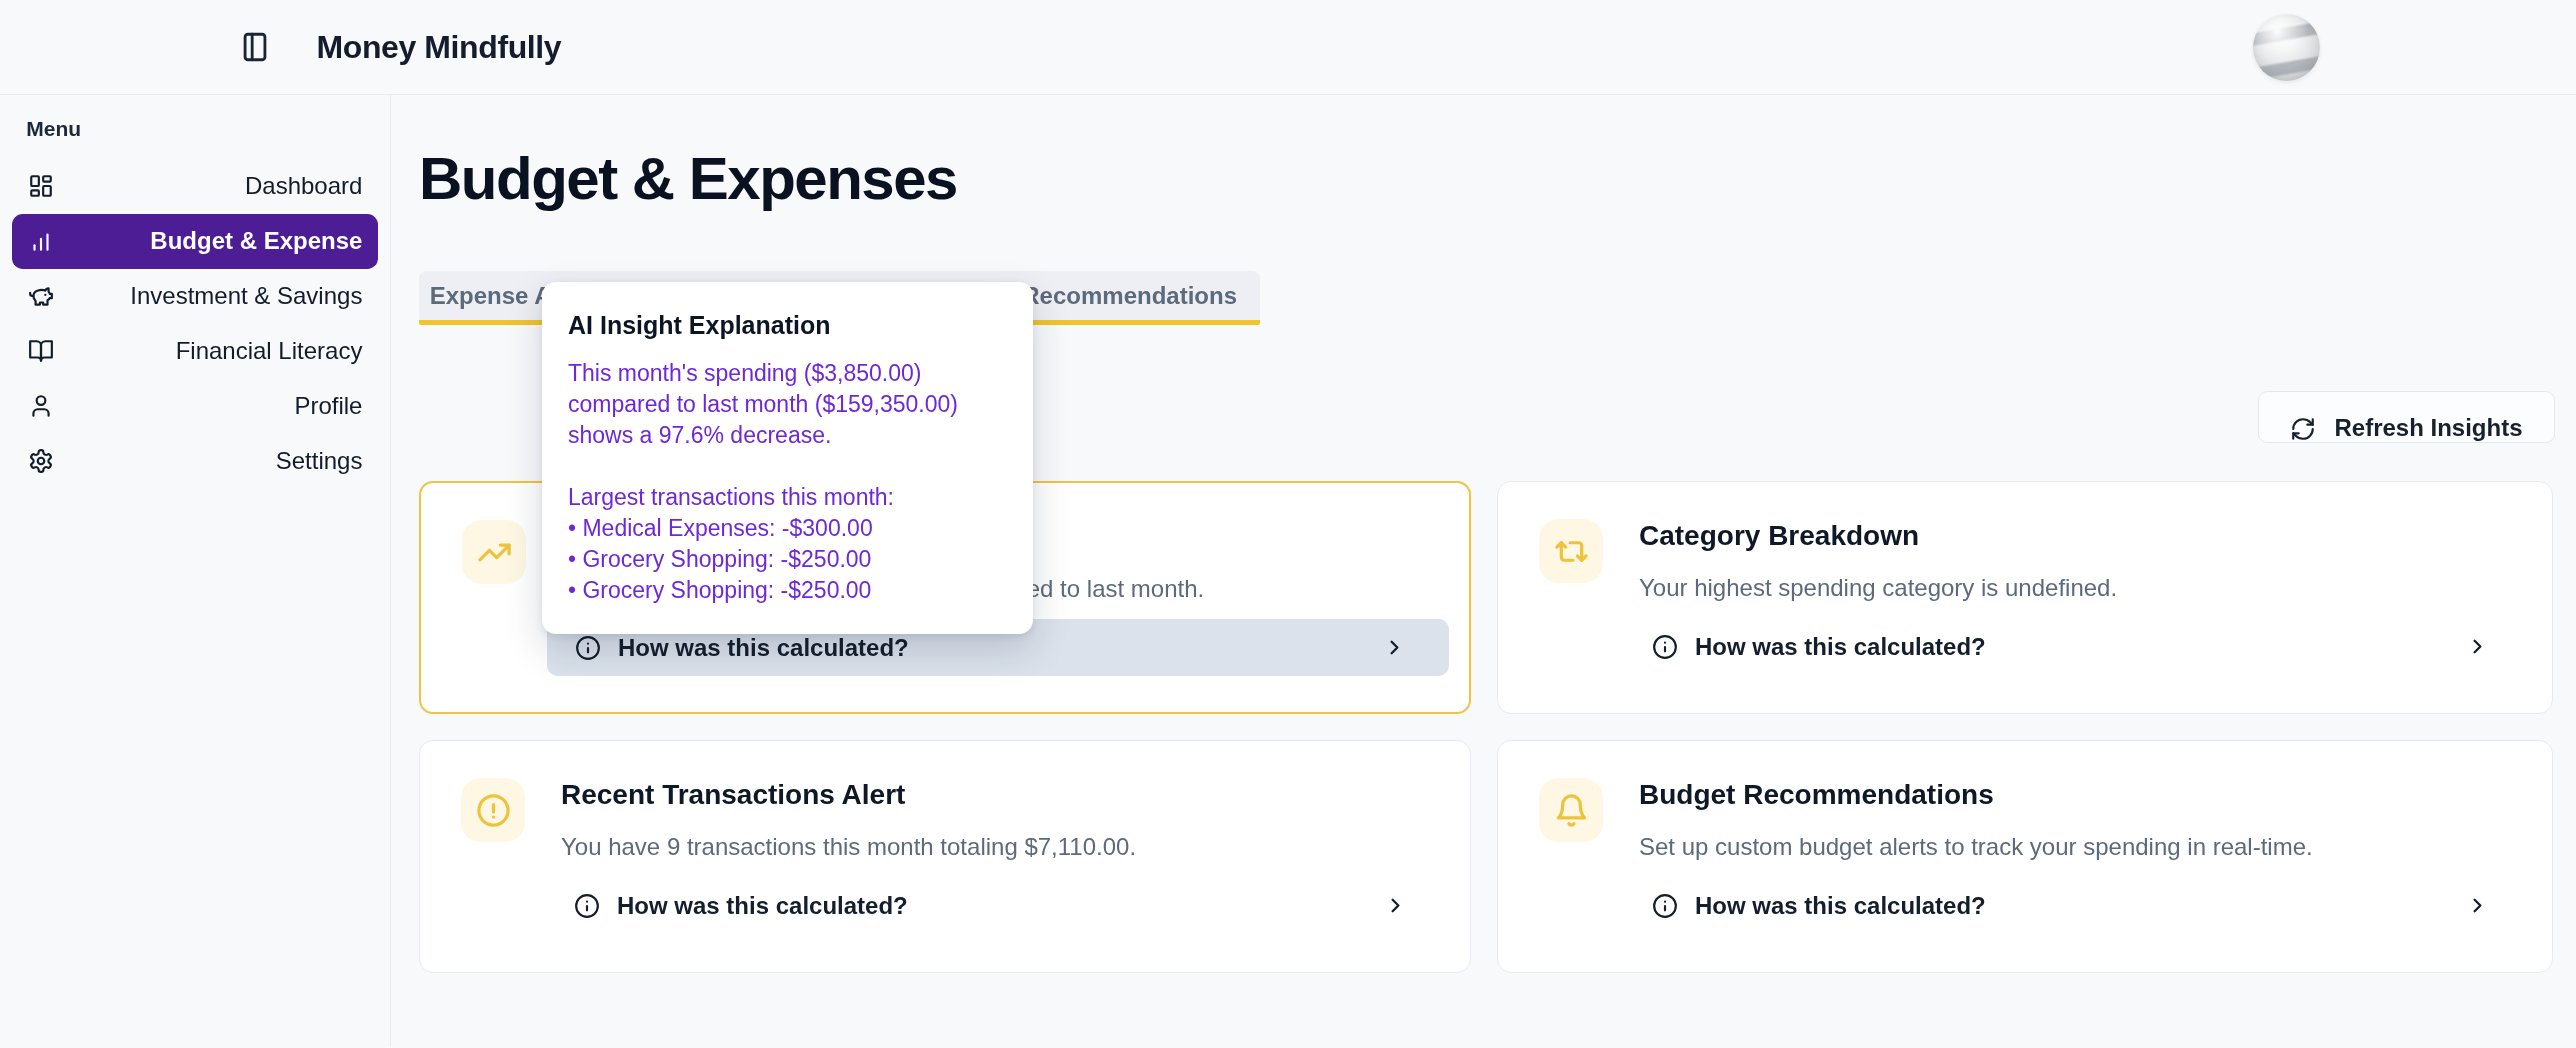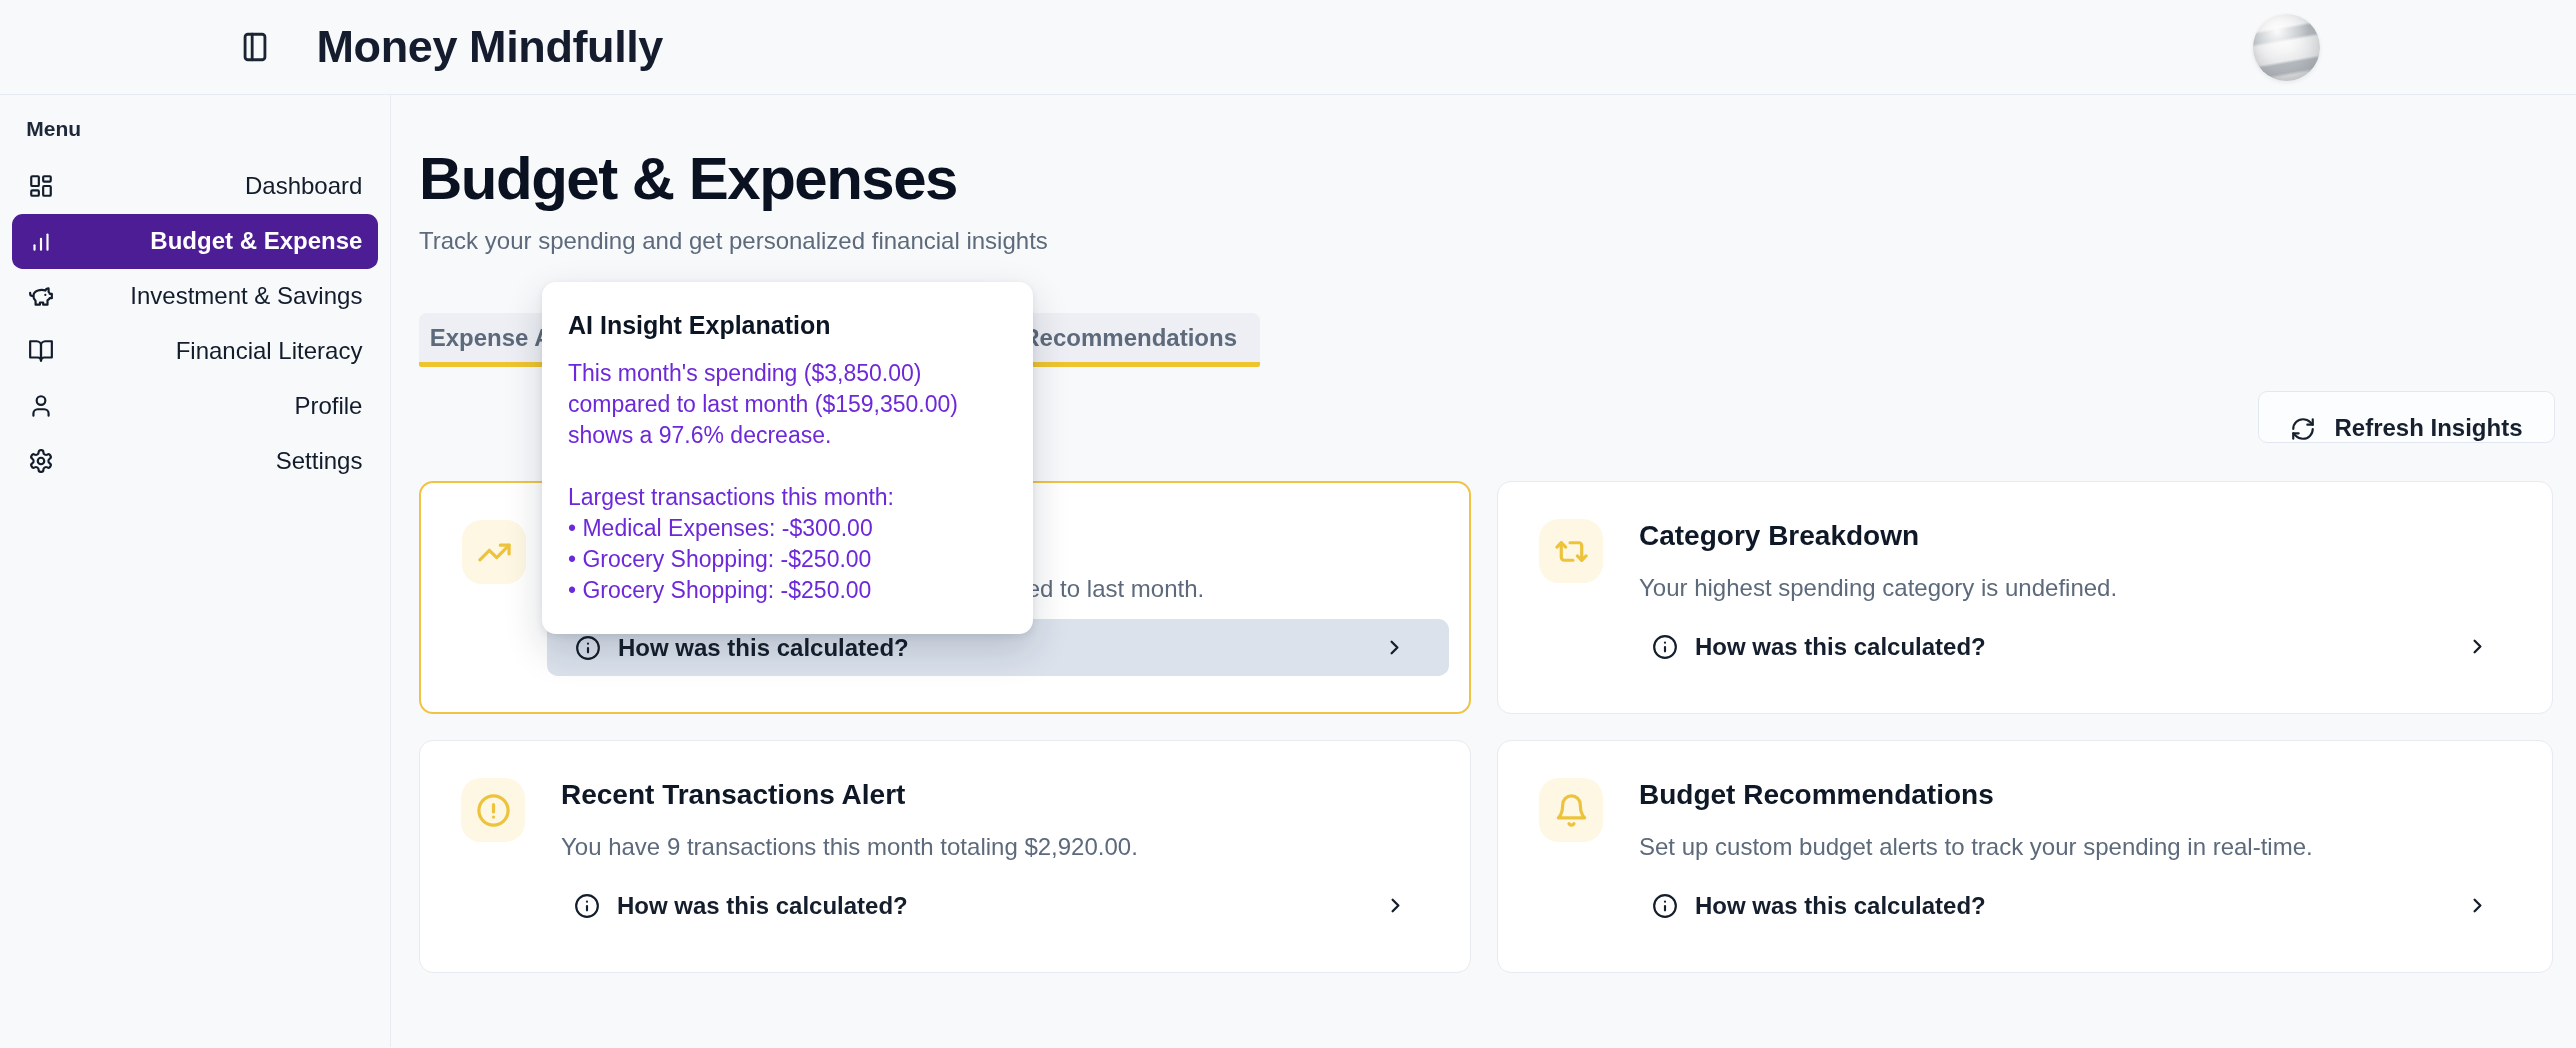--- a/index.html
+++ b/index.html
@@ -22,21 +22,21 @@
   }
   .panel-btn {
     margin-left:212px;
     width:43px; height:43px;
     background:none; border:none; cursor:pointer;
     display:flex; align-items:center; justify-content:center;
     color:#1a2433;
   }
   .app-title {
     margin:0 0 0 40px;
-    font-size:45px; font-weight:800; letter-spacing:-0.4px;
+    font-size:32px; font-weight:800; letter-spacing:-0.4px;
     color:#141c2e;
   }
   .header-spacer { flex:1; }
   .avatar {
     width:67px; height:67px; border-radius:50%;
     margin-right:235px;
     background:
       radial-gradient(circle at 36% 26%, rgba(255,255,255,.95), rgba(255,255,255,0) 48%),
       repeating-linear-gradient(-10deg, rgba(189,193,197,0) 0 10.7px, rgba(170,176,182,.85) 14px 23px, rgba(233,234,236,.2) 26px 34px),
       radial-gradient(circle at 50% 42%, #f7f7f7, #e2e3e5 62%, #c7cacd 88%, #bcbfc2);
@@ -260,21 +260,20 @@
               <circle cx="12" cy="12" r="3"></circle>
           </svg>
         </span>
         <span>Settings</span>
       </div>
     </nav>
   </aside>
 
   <main class="main">
     <h1 class="page-title">Budget &amp; Expenses</h1>
-    <p class="page-subtitle">Track your spending and get personalized financial insights</p>
 
     <div class="tabs">
       <button class="tab">Expense Analysis</button>
       <button class="tab">Product Recommendations</button>
     </div>
 
     <button class="refresh-btn">
       <span>
         <svg width="26" height="26" viewBox="0 0 24 24" fill="none" stroke="#16202e" stroke-width="2" stroke-linecap="round" stroke-linejoin="round">
           <path d="M3 12a9 9 0 0 1 9-9 9.75 9.75 0 0 1 6.74 2.74L21 8"></path>
@@ -344,21 +343,21 @@
 
       <article class="card">
         <div class="icon-box">
           <svg width="35" height="35" viewBox="0 0 24 24" fill="none" stroke="currentColor" stroke-width="2.2" stroke-linecap="round" stroke-linejoin="round">
             <circle cx="12" cy="12" r="10"></circle>
               <line x1="12" y1="8" x2="12" y2="13"></line>
               <line x1="12" y1="16.5" x2="12.01" y2="16.5"></line>
           </svg>
         </div>
         <h3 class="card-title">Recent Transactions Alert</h3>
-        <p class="card-desc">You have 9 transactions this month totaling $2,920.00.</p>
+        <p class="card-desc">You have 9 transactions this month totaling $7,110.00.</p>
         <div class="calc-row">
           <span>
             <svg width="26" height="26" viewBox="0 0 24 24" fill="none" stroke="#141e2c" stroke-width="2" stroke-linecap="round" stroke-linejoin="round">
               <circle cx="12" cy="12" r="10"></circle>
                 <line x1="12" y1="16" x2="12" y2="12"></line>
                 <line x1="12" y1="8" x2="12.01" y2="8"></line>
             </svg>
           </span>
           <span class="calc-label">How was this calculated?</span>
           <span class="chev">

